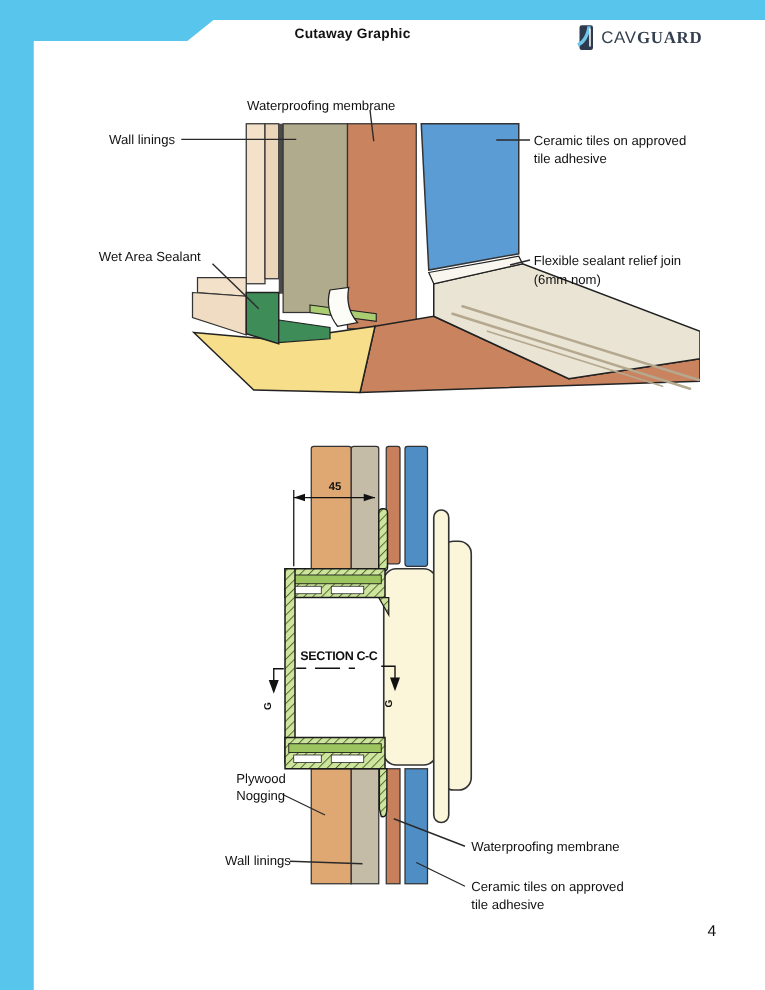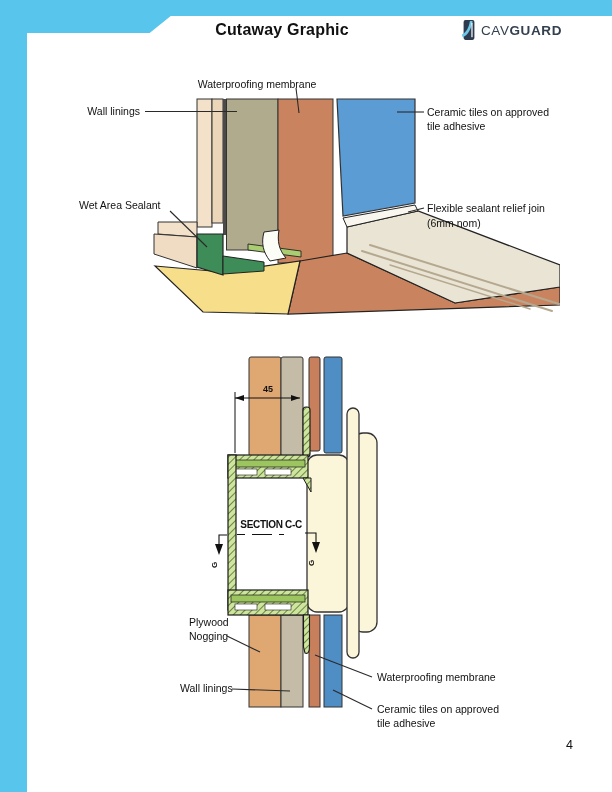--- a/index.html
+++ b/index.html
@@ -5,24 +5,24 @@
   html,body{margin:0;padding:0;background:#e8e8e8;}
   .page{position:relative;width:612px;height:792px;background:#ffffff;overflow:hidden;
         font-family:"Liberation Sans",sans-serif;color:#111;}
   
   .top-band{position:absolute;left:0;top:0;width:612px;height:16px;background:#58C5EC;}
   .left-strip{position:absolute;left:0;top:0;width:27px;height:792px;background:#58C5EC;}
   .corner-wedge{position:absolute;left:0;top:15px;width:172px;height:18px;background:#58C5EC;
         clip-path:polygon(0 0,100% 0,87% 100%,0 100%);}
   
   .title{position:absolute;left:0;top:21px;width:564px;text-align:center;
-         font-size:16px;font-weight:bold;letter-spacing:.2px;}
+         font-size:11px;font-weight:bold;letter-spacing:.2px;}
   .logo{position:absolute;right:50px;top:19px;display:flex;align-items:center;gap:3px;}
   .brand{font-size:13.5px;letter-spacing:.6px;color:#34404F;}
-  .brand .bold{font-weight:bold;}
+  .brand .bold{font-weight:bold;font-family:Liberation Serif, serif;}
   
   .svg-abs{position:absolute;}
   svg text{font-family:"Liberation Sans",sans-serif;fill:#111;}
   .lbl{font-size:10.5px;}
   .page-num{position:absolute;left:566px;top:738px;font-size:12.5px;}
 </style>
 </head>
 <body>
 
 <div class="page">

